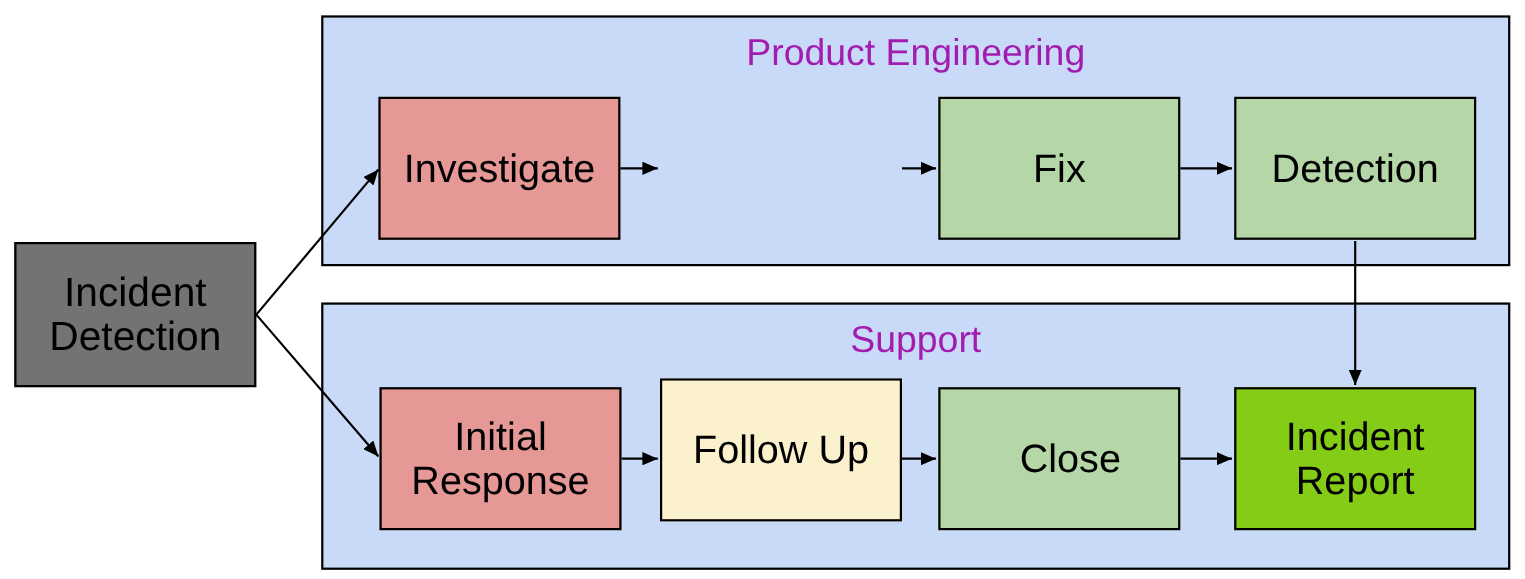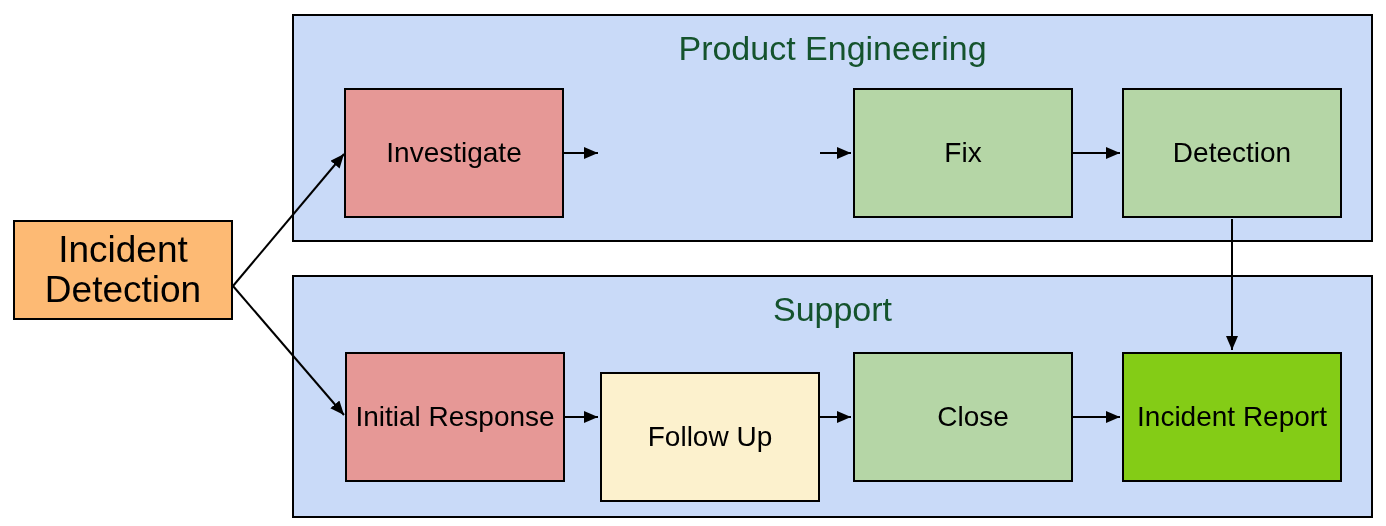--- a/index.html
+++ b/index.html
@@ -14,31 +14,31 @@
   .lane{
     position:absolute;
     border:2px solid #000;
     box-sizing:border-box;
   }
   .lane-title{
     text-align:center;
     font-size:34px;
     line-height:38px;
     padding-top:13px;
-    color:#14532d;
+    color:#a21caf;
   }
   .node{
     position:absolute;
     border:2px solid #000;
     box-sizing:border-box;
     display:flex;
     align-items:center;
     justify-content:center;
     text-align:center;
-    font-size:28px;
+    font-size:36px;
     line-height:40px;
     color:#000;
     z-index:2;
   }
   .node.source{
     font-size:37px;
   }
   svg.arrows{
     position:absolute;
     left:0;top:0;
@@ -56,38 +56,38 @@
 <div class="canvas">
 
   <div class="lane" style="left: 292px; top: 14px; width: 1081px; height: 228px; background-color: rgb(201, 218, 248);">
     <div class="lane-title">Product Engineering</div>
   </div>
 
   <div class="lane" style="left: 292px; top: 275px; width: 1081px; height: 243px; background-color: rgb(201, 218, 248);">
     <div class="lane-title">Support</div>
   </div>
 
-  <div class="node source" style="left: 13px; top: 220px; width: 220px; height: 100px; background-color: #fdba74;">
+  <div class="node source" style="left: 13px; top: 220px; width: 220px; height: 132px; background-color: #737373;">
     <span>Incident Detection</span>
   </div>
 
   <div class="node" style="left: 344px; top: 88px; width: 220px; height: 130px; background-color: rgb(230, 152, 150);">
     <span>Investigate</span>
   </div>
   <div class="node" style="left: 853px; top: 88px; width: 220px; height: 130px; background-color: rgb(181, 214, 166);">
     <span>Fix</span>
   </div>
   <div class="node" style="left: 1122px; top: 88px; width: 220px; height: 130px; background-color: rgb(181, 214, 166);">
     <span>Detection</span>
   </div>
 
   <div class="node" style="left: 345px; top: 352px; width: 220px; height: 130px; background-color: rgb(230, 152, 150);">
     <span>Initial Response</span>
   </div>
-  <div class="node" style="left: 600px; top: 372px; width: 220px; height: 130px; background-color: rgb(252, 241, 205);">
+  <div class="node" style="left: 600px; top: 344px; width: 220px; height: 130px; background-color: rgb(252, 241, 205);">
     <span>Follow Up</span>
   </div>
   <div class="node" style="left: 853px; top: 352px; width: 220px; height: 130px; background-color: rgb(181, 214, 166); padding-left: 20px;">
     <span>Close</span>
   </div>
   <div class="node" style="left: 1122px; top: 352px; width: 220px; height: 130px; background-color: #84cc16;">
     <span>Incident Report</span>
   </div>
 
   <svg class="arrows" width="1386" height="526" viewBox="0 0 1386 526">

